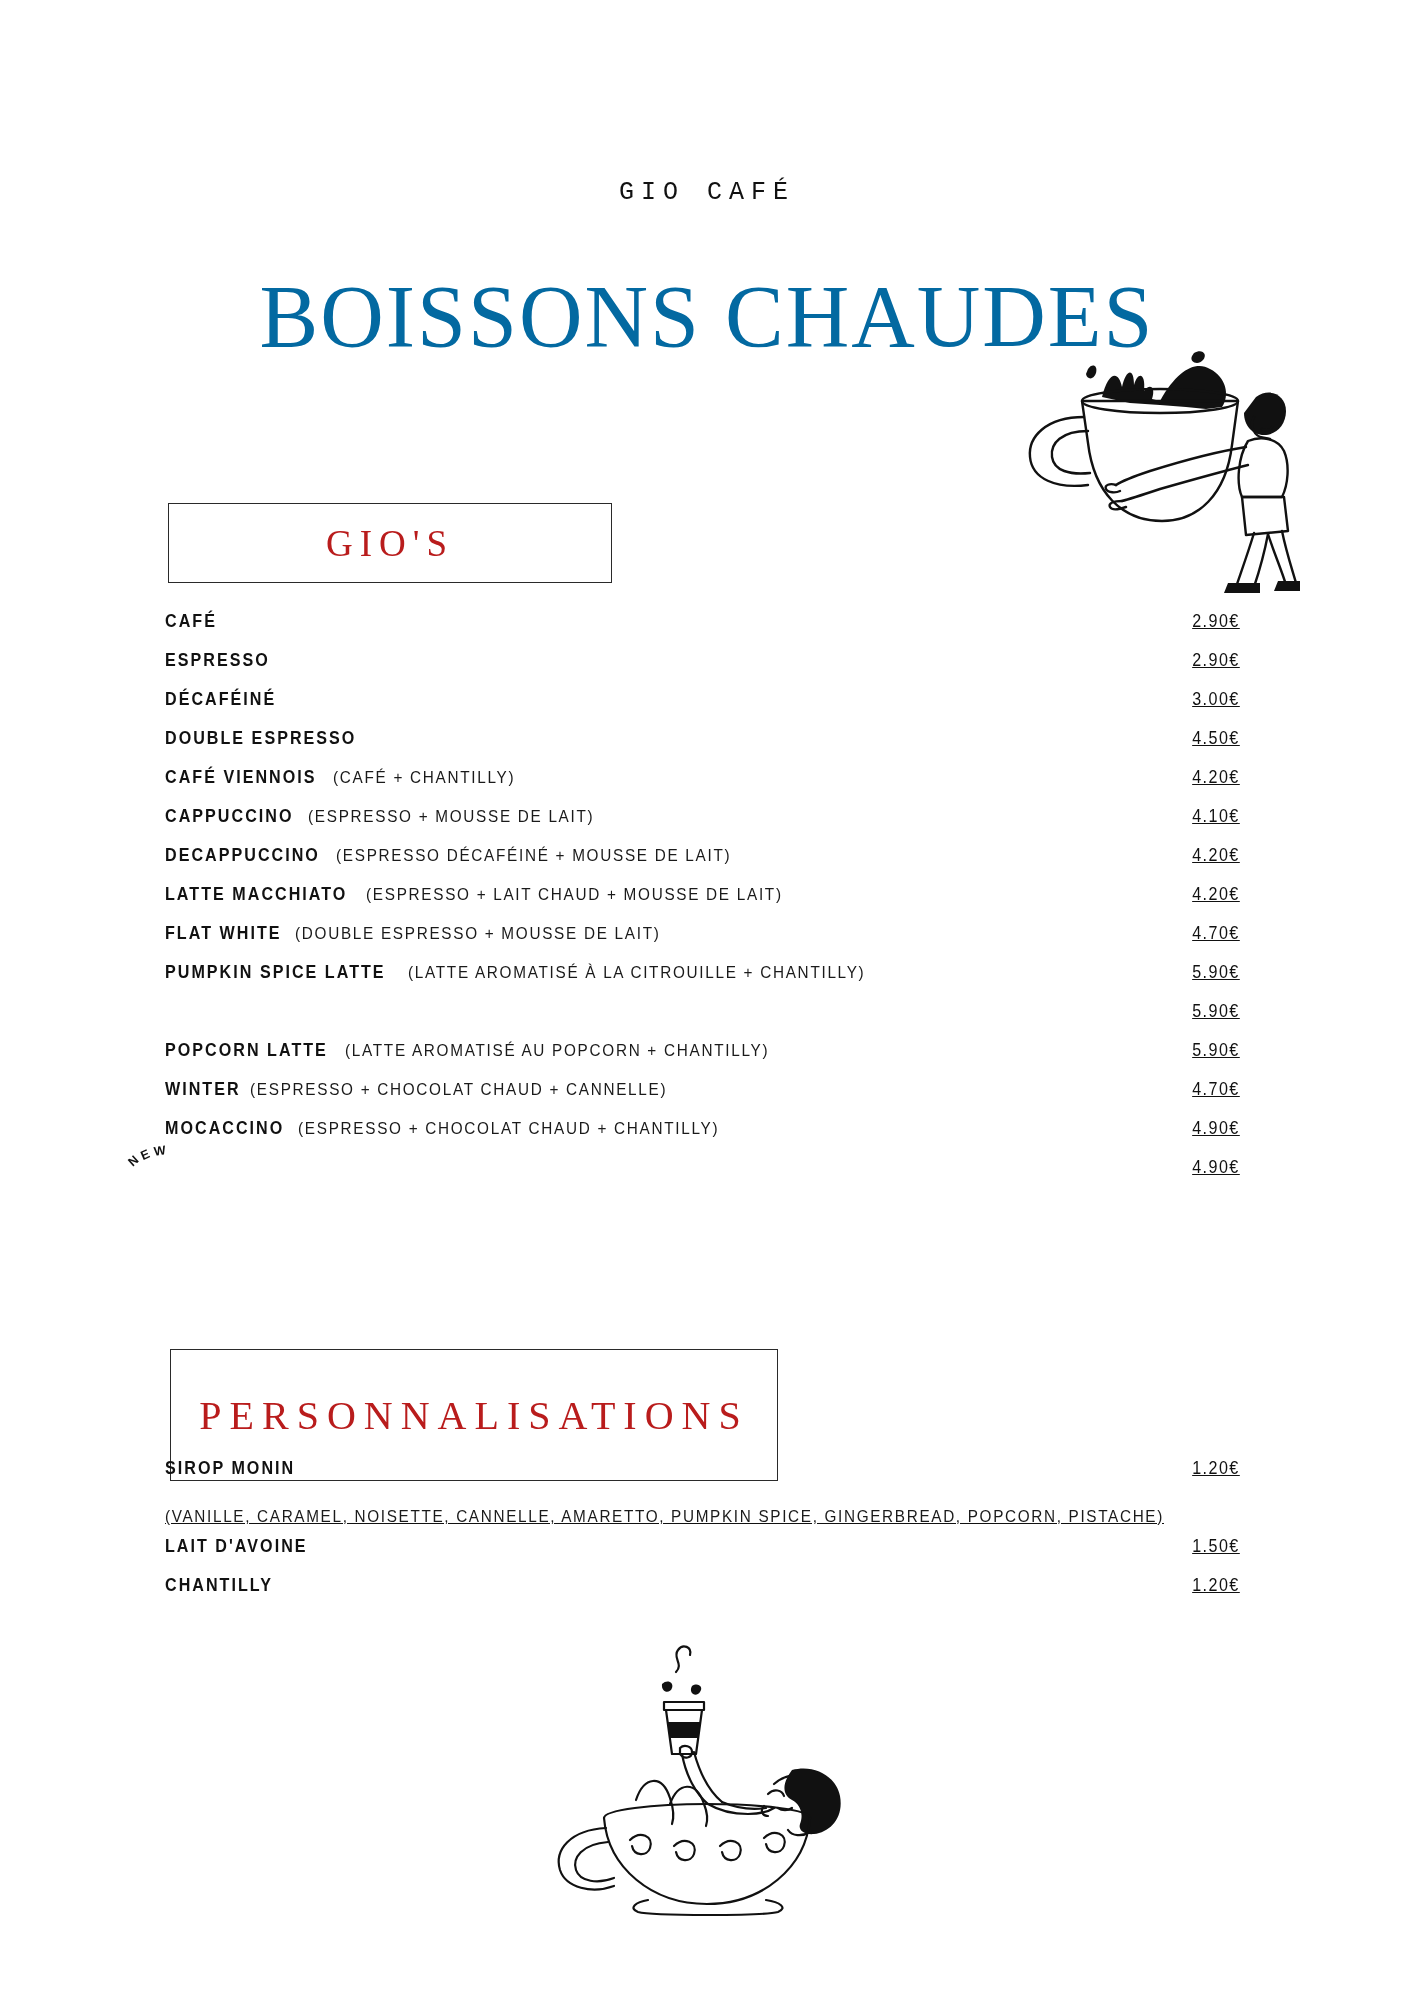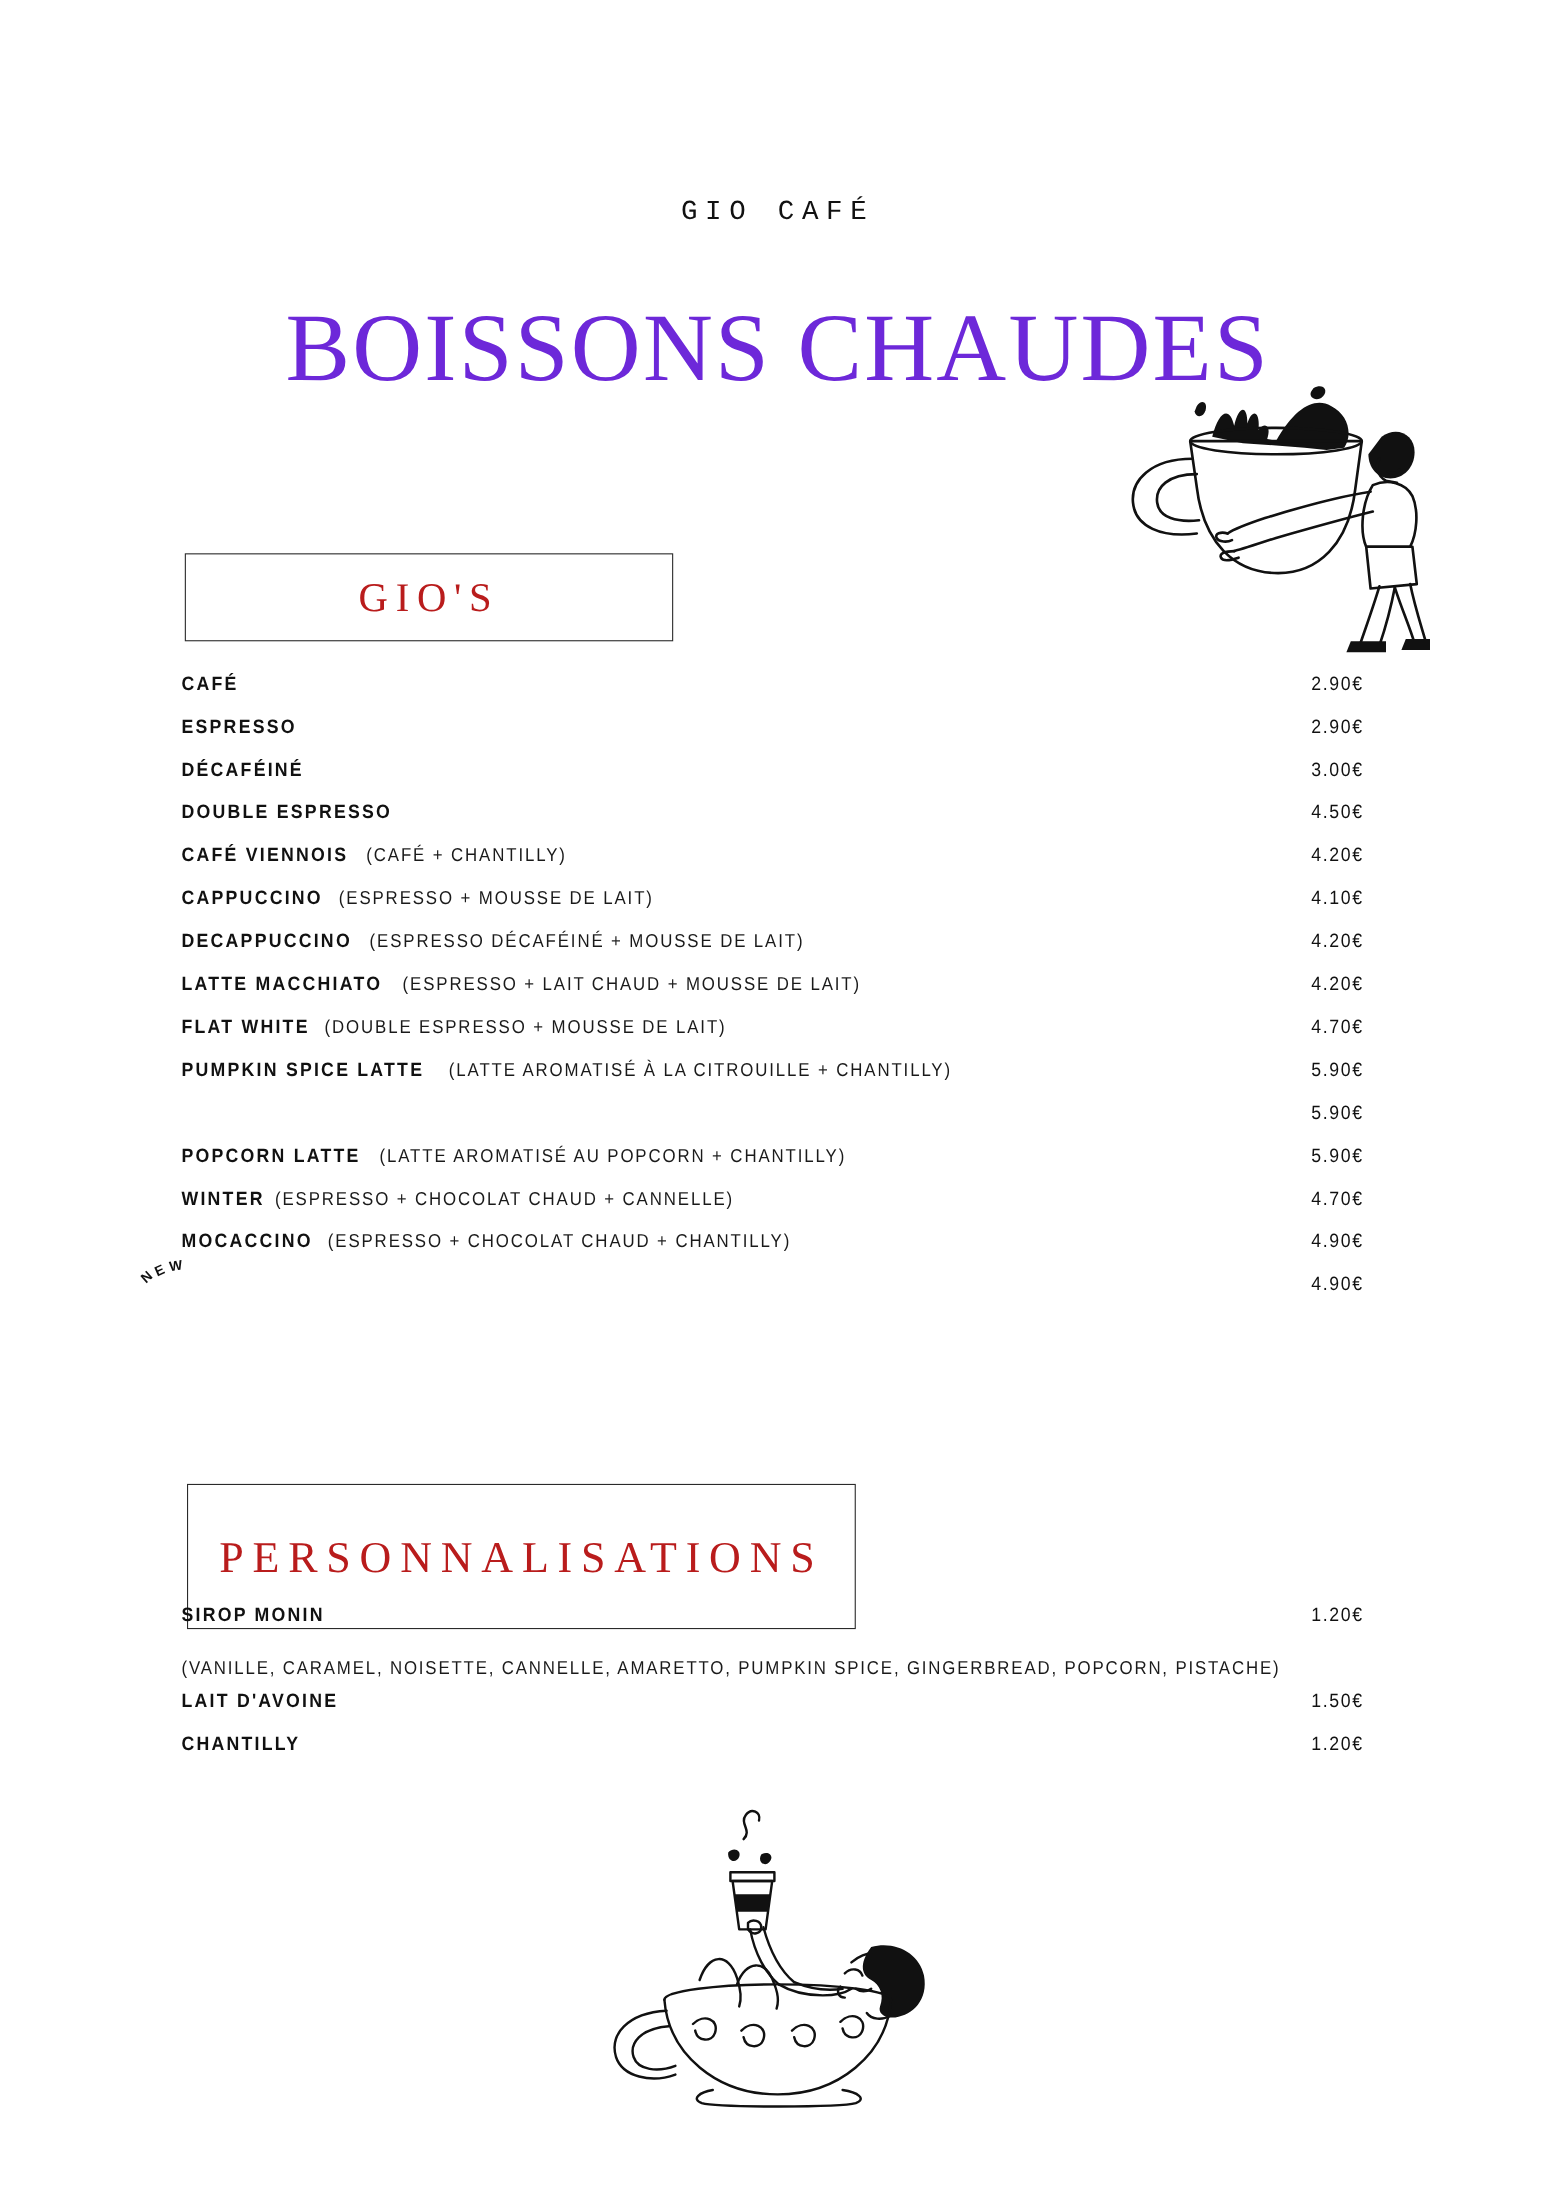--- a/index.html
+++ b/index.html
@@ -38,21 +38,21 @@
   .main-title {
     position: absolute;
     top: 212px;
     left: 0;
     width: 1414px;
     text-align: center;
     font-family: "Liberation Serif", serif;
     font-size: 88px;
     font-weight: 400;
     letter-spacing: 2px;
-    color: #6d28d9;
+    color: #0369a1;
     line-height: 1.05;
     white-space: nowrap;
   }
 
   
   .section-box {
     position: absolute;
     border: 1.5px solid #2a2a2a;
     display: flex;
     align-items: center;
@@ -85,20 +85,21 @@
   #perso-box .section-label {
     font-size: 40px;
     letter-spacing: 8px;
   }
 
   
   .menu-list {
     position: absolute;
     left: 165px;
     width: 1075px;
+    text-decoration: underline;
   }
   #gios-list { top: 611px; }
   #perso-list { top: 1458px; }
 
   .menu-row {
     position: relative;
     display: flex;
     align-items: baseline;
     width: 100%;
     height: 39px;

